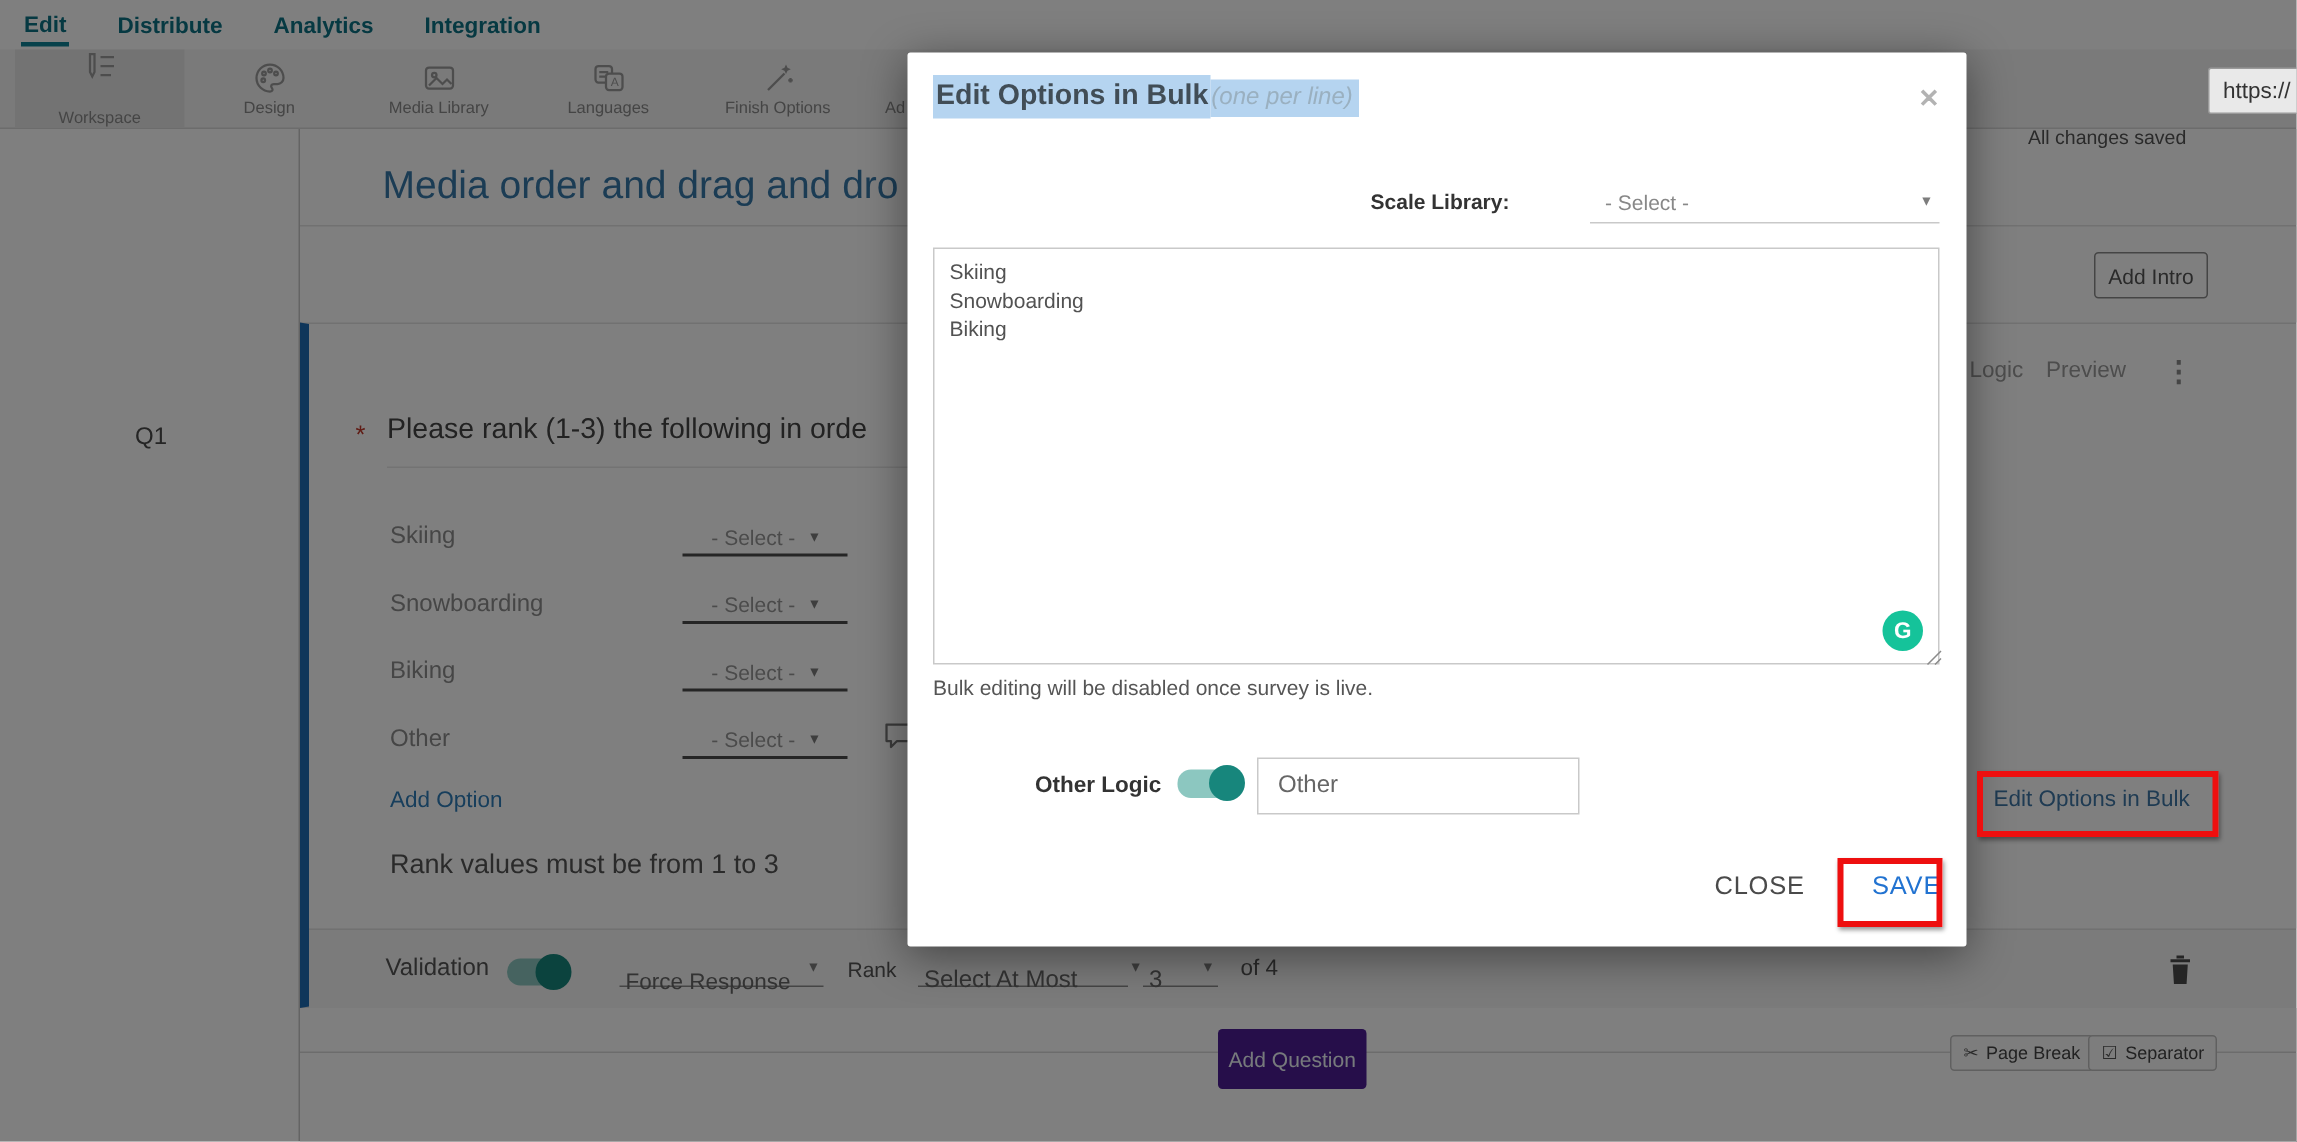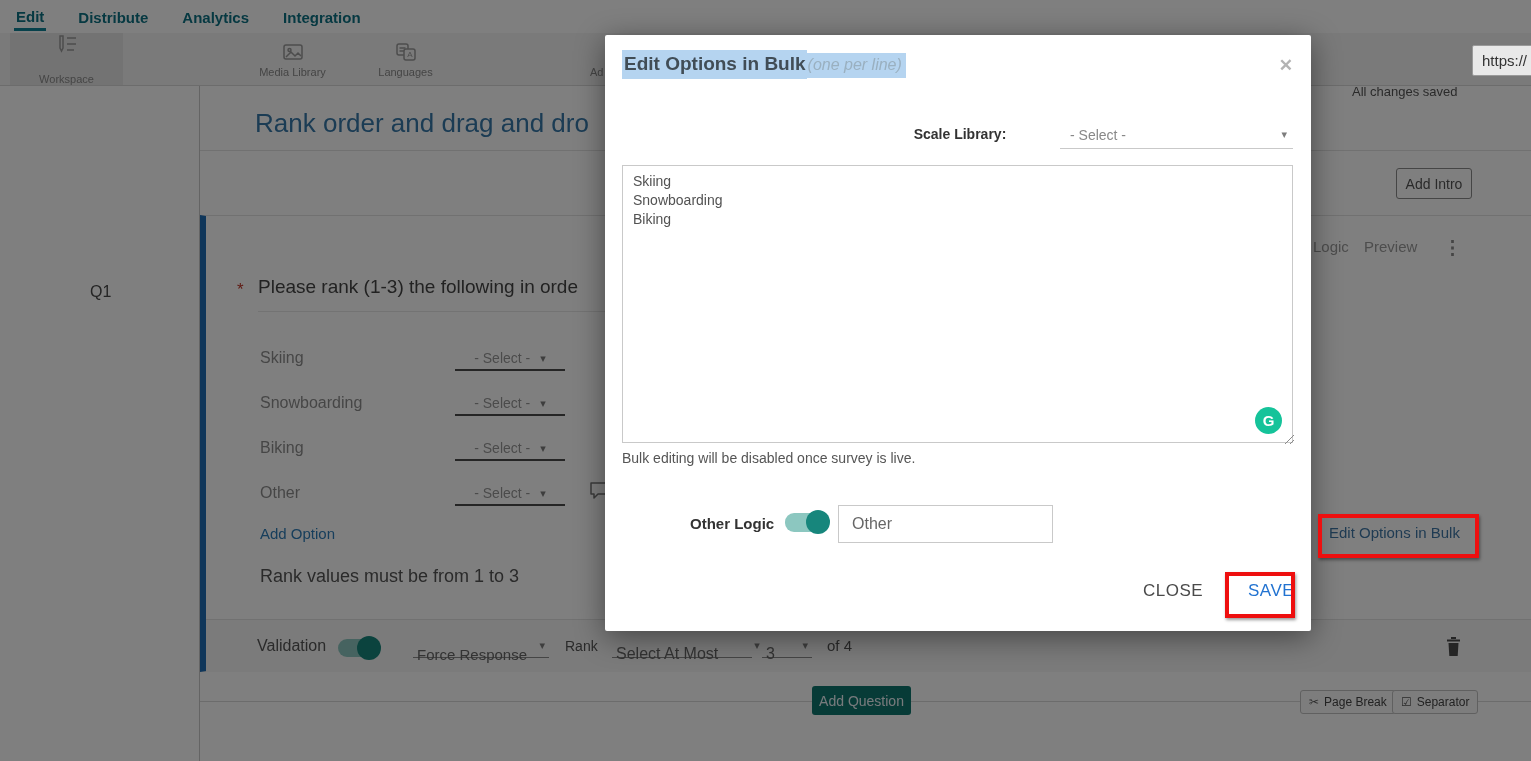--- a/index.html
+++ b/index.html
@@ -36,21 +36,21 @@
   .opt-select{width:110px;height:22px;border-bottom:2px solid #4a4a4a;display:flex;align-items:center;justify-content:center;gap:10px;cursor:pointer;}
   .opt-select .val{font-size:14px;color:#979797;}
   .caret{font-size:11px;color:#7d7d7d;line-height:1;}
   .link-blue{font-size:15px;color:#2f7db8;cursor:pointer;}
   .rank-note{font-size:18px;color:#555;}
   .toggle{width:40px;height:18px;border-radius:9px;background:#8cc7c0;position:absolute;cursor:pointer;}
   .toggle .knob{position:absolute;right:-3px;top:-3px;width:24px;height:24px;border-radius:50%;background:#17867c;}
   .vsel{border-bottom:1px solid #8a8a8a;position:absolute;display:flex;align-items:center;justify-content:space-between;height:24px;cursor:pointer;padding:0 4px;box-sizing:border-box;}
   .vsel .val{font-size:15px;color:#666;white-space:nowrap;margin-top:17px;}
   .vlabel{font-size:16px;color:#555;}
-  .add-q{left:812px;top:686px;width:99px;height:29px;background:#0f766e;border-radius:3px;color:#eef4f9;font-size:14px;display:flex;align-items:center;justify-content:center;cursor:pointer;}
+  .add-q{left:812px;top:686px;width:99px;height:40px;background:#4c1d95;border-radius:3px;color:#eef4f9;font-size:14px;display:flex;align-items:center;justify-content:center;cursor:pointer;}
   .mini-btn{height:24px;border:1px solid #c0c0c0;border-radius:3px;background:#fbfbfb;display:flex;align-items:center;gap:5px;padding:0 8px;font-size:12px;color:#444;cursor:pointer;box-sizing:border-box;}
   .mini-btn .ic{font-size:12px;color:#555;}
   .bulk-link{left:1329px;top:524px;font-size:15px;color:#3f77a6;white-space:nowrap;cursor:pointer;}
   
   .overlay{left:0;top:0;width:1531px;height:761px;background:rgba(0,0,0,0.5);z-index:10;}
   .modal{left:605px;top:35px;width:706px;height:596px;background:#fff;z-index:20;box-shadow:0 6px 30px rgba(0,0,0,0.45);border-radius:2px;}
   .m-title{left:17px;top:18px;font-size:19px;}
   .m-title .t{font-weight:700;color:#414d56;background:#b5d4f0;padding:3px 1px 5px 2px;}
   .m-title .hint{font-style:italic;color:#9ab0c0;background:#b5d4f0;padding:3px 4px 5px 1px;font-size:16px;}
   .m-close{right:18px;top:20px;font-size:17px;color:#b3b3b3;font-weight:700;cursor:pointer;}
@@ -87,20 +87,32 @@
   <div class="toolbar abs">
     <div class="tb-cell active" style="left:10px;">
       <span class="tb-icon">
         <svg width="26" height="24" viewBox="0 0 26 24" fill="none" stroke="#9a9a9a" stroke-width="1.5">
           <path d="M6 3h3v12l-1.5 3L6 15z"></path>
             <path d="M13 5h9M13 11h9M13 17h7"></path>
         </svg>
       </span>
       <span class="tb-label">Workspace</span>
     </div>
+    <div class="tb-cell" style="left:123px;">
+      <span class="tb-icon">
+        <svg width="24" height="24" viewBox="0 0 24 24" fill="none" stroke="#9a9a9a" stroke-width="1.5">
+          <path d="M12 3a9 9 0 1 0 0 18c2 0 2-1.4 1.2-2.4-.9-1.1-.3-2.6 1.3-2.6H17a4 4 0 0 0 4-4c0-5-4-9-9-9z"></path>
+          <circle cx="8" cy="9" r="1.2"></circle>
+            <circle cx="12" cy="7" r="1.2"></circle>
+            <circle cx="16" cy="9" r="1.2"></circle>
+            <circle cx="7.5" cy="13.5" r="1.2"></circle>
+        </svg>
+      </span>
+      <span class="tb-label">Design</span>
+    </div>
     <div class="tb-cell" style="left:236px;">
       <span class="tb-icon">
         <svg width="24" height="24" viewBox="0 0 24 24" fill="none" stroke="#9a9a9a" stroke-width="1.5">
           <rect x="3" y="5" width="18" height="14" rx="2"></rect>
           <circle cx="8.5" cy="10" r="1.5"></circle>
           <path d="M5 17l5-5 4 4 3-3 3 3"></path>
         </svg>
       </span>
       <span class="tb-label">Media Library</span>
     </div>
@@ -108,32 +120,42 @@
       <span class="tb-icon">
         <svg width="24" height="24" viewBox="0 0 24 24" fill="none" stroke="#9a9a9a" stroke-width="1.5">
           <rect x="3" y="4" width="11" height="11" rx="2"></rect>
           <path d="M5.5 8h6M5.5 11h6"></path>
           <rect x="10" y="9" width="11" height="11" rx="2" fill="#f4f4f4"></rect>
           <text x="13.2" y="17" font-size="8" stroke="none" fill="#9a9a9a" font-family="Liberation Sans, sans-serif">A</text>
         </svg>
       </span>
       <span class="tb-label">Languages</span>
     </div>
+    <div class="tb-cell" style="left:462px;">
+      <span class="tb-icon">
+        <svg width="24" height="24" viewBox="0 0 24 24" fill="none" stroke="#9a9a9a" stroke-width="1.5">
+          <path d="M5 20L16 9"></path>
+          <path d="M17 3l1 2.2 2.2 1-2.2 1-1 2.2-1-2.2-2.2-1 2.2-1z" fill="#9a9a9a" stroke="none"></path>
+          <path d="M20 12v3M18.5 13.5h3"></path>
+        </svg>
+      </span>
+      <span class="tb-label">Finish Options</span>
+    </div>
     <div class="tb-cell" style="left:575px;width:60px;align-items:flex-start;">
       <span style="height:24px;"></span>
       <span class="tb-label" style="padding-left:15px;">Ad</span>
     </div>
     <div class="saved-status">All changes saved</div>
   </div>
   <input class="urlbox" readonly="" value="https://" style="">
 
   <div class="sidebar abs"></div>
   <div class="qnum abs">Q1</div>
 
-  <div class="survey-title abs">Rank order and drag and dro</div>
+  <div class="survey-title abs">Media order and drag and dro</div>
   <div class="hline abs" style="left:200px;top:150px;width:1331px;"></div>
   <div class="btn-outline abs" style="left:1396px;top:168px;width:74px;height:29px;">Add Intro</div>
 
   <div class="qcard abs">
     <div class="abs" style="left:1107px;top:237px;display:flex;gap:18px;align-items:center;"></div>
   </div>
 
   <div class="logic-link abs" style="left:1313px;top:238px;">Logic</div>
   <div class="logic-link abs" style="left:1364px;top:238px;">Preview</div>
   <div class="menu-dots abs" style="left:1443px;top:236px;">⋮</div>

